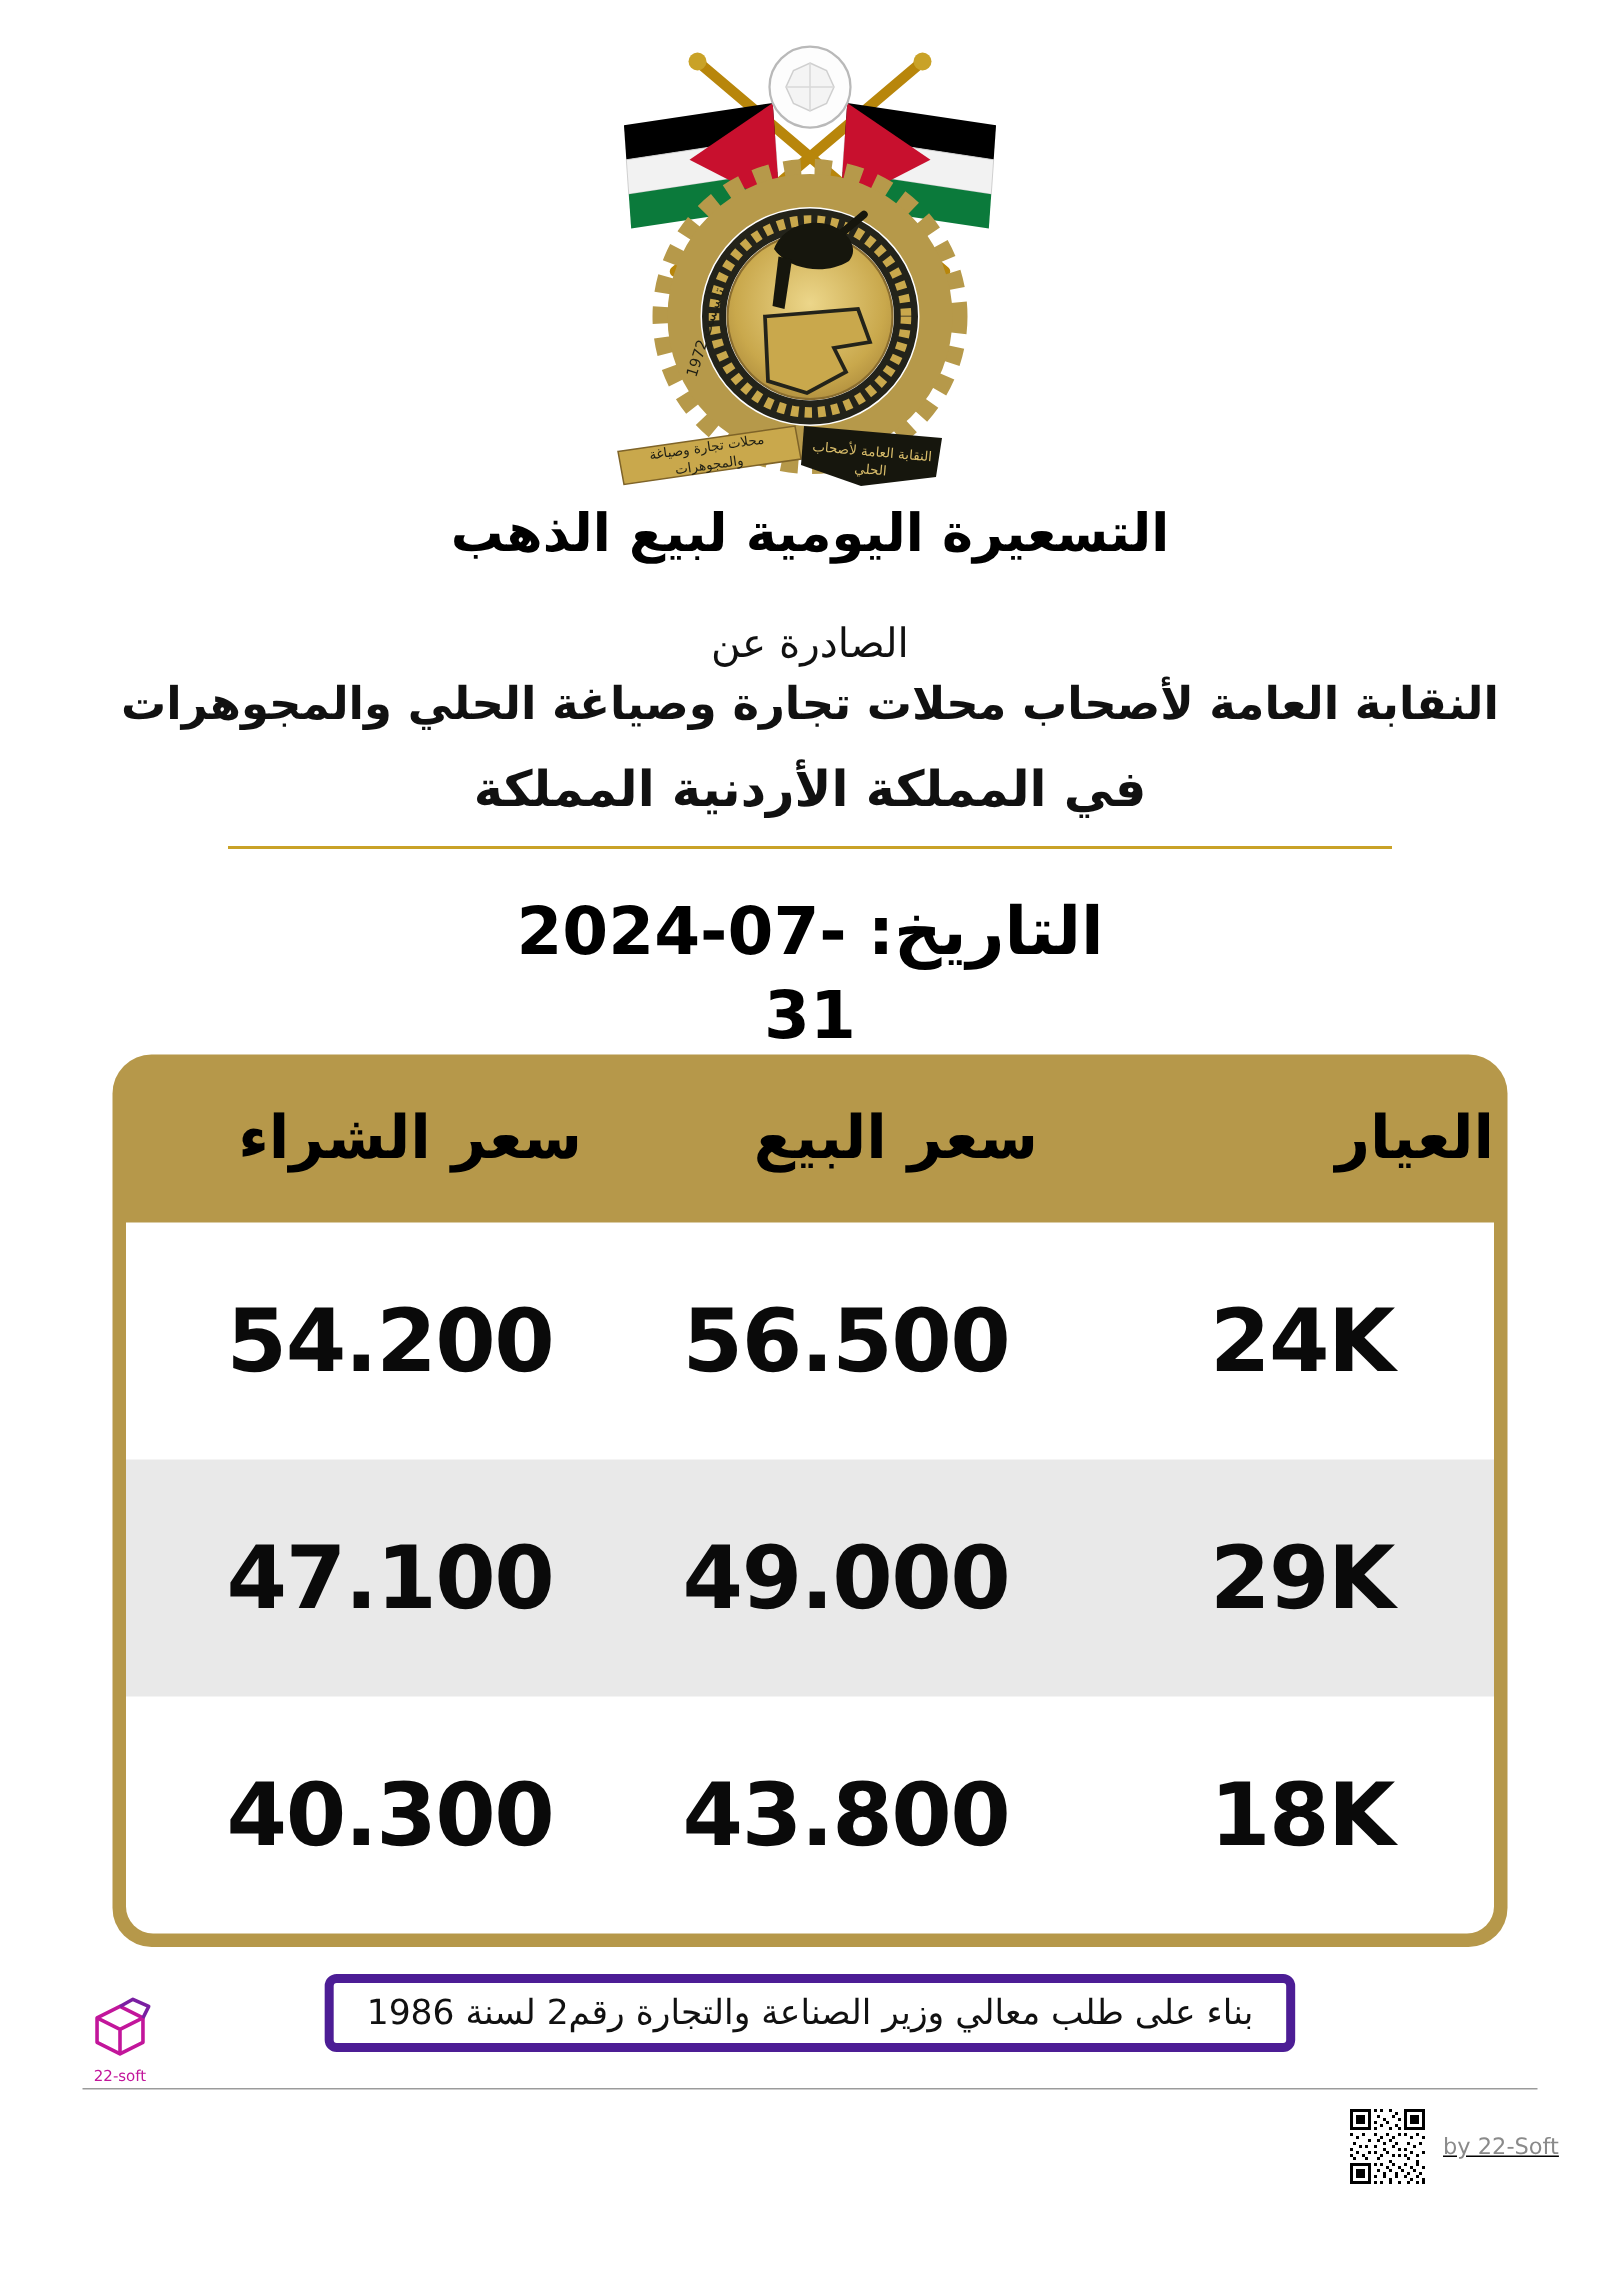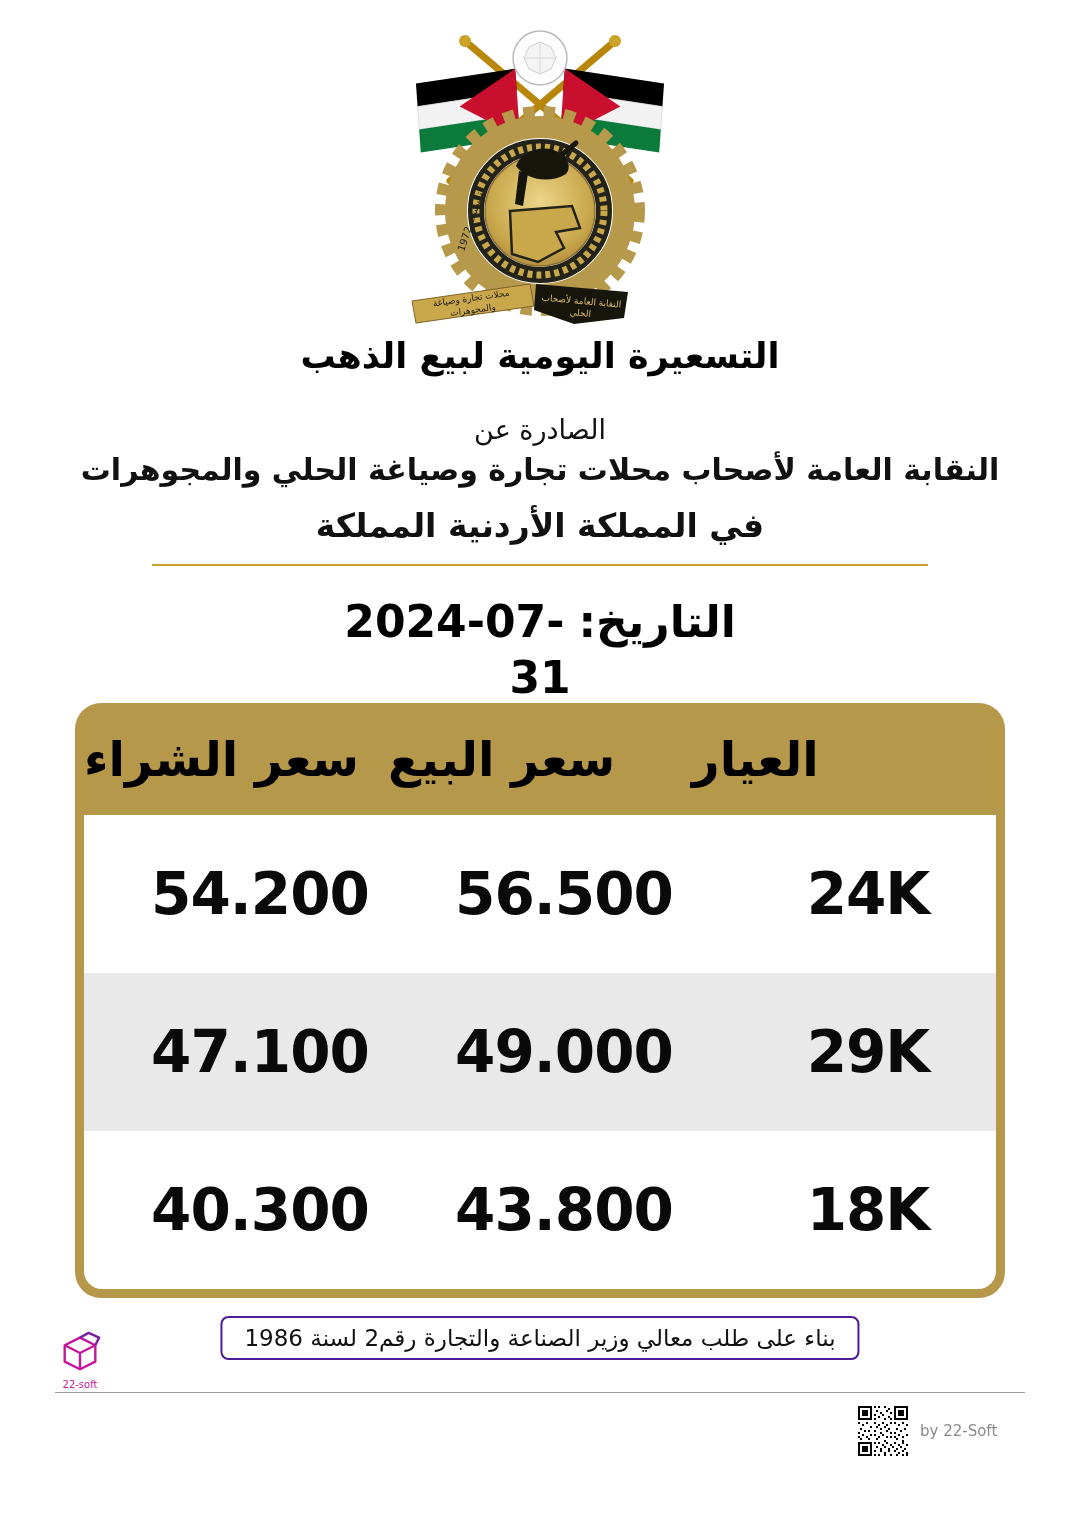--- a/index.html
+++ b/index.html
@@ -21,34 +21,34 @@
   .gold-rule  { top:564px; left:152px; width:776px; height:2px; background:#c9a227; }
 
   .date-line1 { top:596px; width:100%; display:flex; flex-direction:row-reverse;
                 justify-content:center; gap:14px; font-size:44px; font-weight:bold; color:#000; }
   .date-line2 { top:652px; font-size:44px; font-weight:bold; color:#000; }
 
   
   .price-table { top:703px; left:75px; width:930px; background:#b6984a;
                  border-radius:26px; padding:0 9px 9px 9px; }
   .thead { display:flex; flex-direction:row-reverse; height:112px; align-items:center; }
-  .th { flex:1; text-align:left; font-size:48px; font-weight:bold; color:#000; direction:rtl; }
+  .th { flex:1; text-align:right; font-size:40px; font-weight:bold; color:#000; direction:rtl; }
   .tbody { background:#fff; border-radius:0 0 18px 18px; overflow:hidden; }
   .tr { display:flex; flex-direction:row-reverse; height:158px; align-items:center; }
   .tr.alt { background:#e9e9e9; }
   .td { flex:1; text-align:center; font-size:58px; font-weight:bold; color:#0a0a0a; letter-spacing:-1px;margin-left:48px; }
 
   
   .note-box { top:1316px; left:50%; transform:translateX(-50%);
-              border:2px solid #4c1d95; border-radius:8px; padding:7px 22px;
+              border:6px solid #4c1d95; border-radius:8px; padding:7px 22px;
               font-size:23px; color:#111; white-space:nowrap; direction:rtl; }
   .footer-rule { top:1392px; left:55px; width:970px; height:1px; background:#9b9b9b; }
   .footer-left { top:1330px; left:48px; width:64px; text-align:center; }
   .brand-text { font-size:10px; color:#c2169b; margin-top:1px; }
-  .footer-right { top:1404px; left:856px; display:flex; align-items:center; gap:10px; }
+  .footer-right { top:1404px; left:898px; display:flex; align-items:center; gap:10px;text-decoration:underline; }
   .credit-text { font-size:15px; color:#8a8a8a; }
 </style>
 </head>
 <body>
 
 <div id="page">
 
   <svg class="abs logo" viewBox="0 0 360 322" aria-hidden="true">
     <defs>
       <radialGradient id="goldGrad" cx="50%" cy="42%" r="65%">

